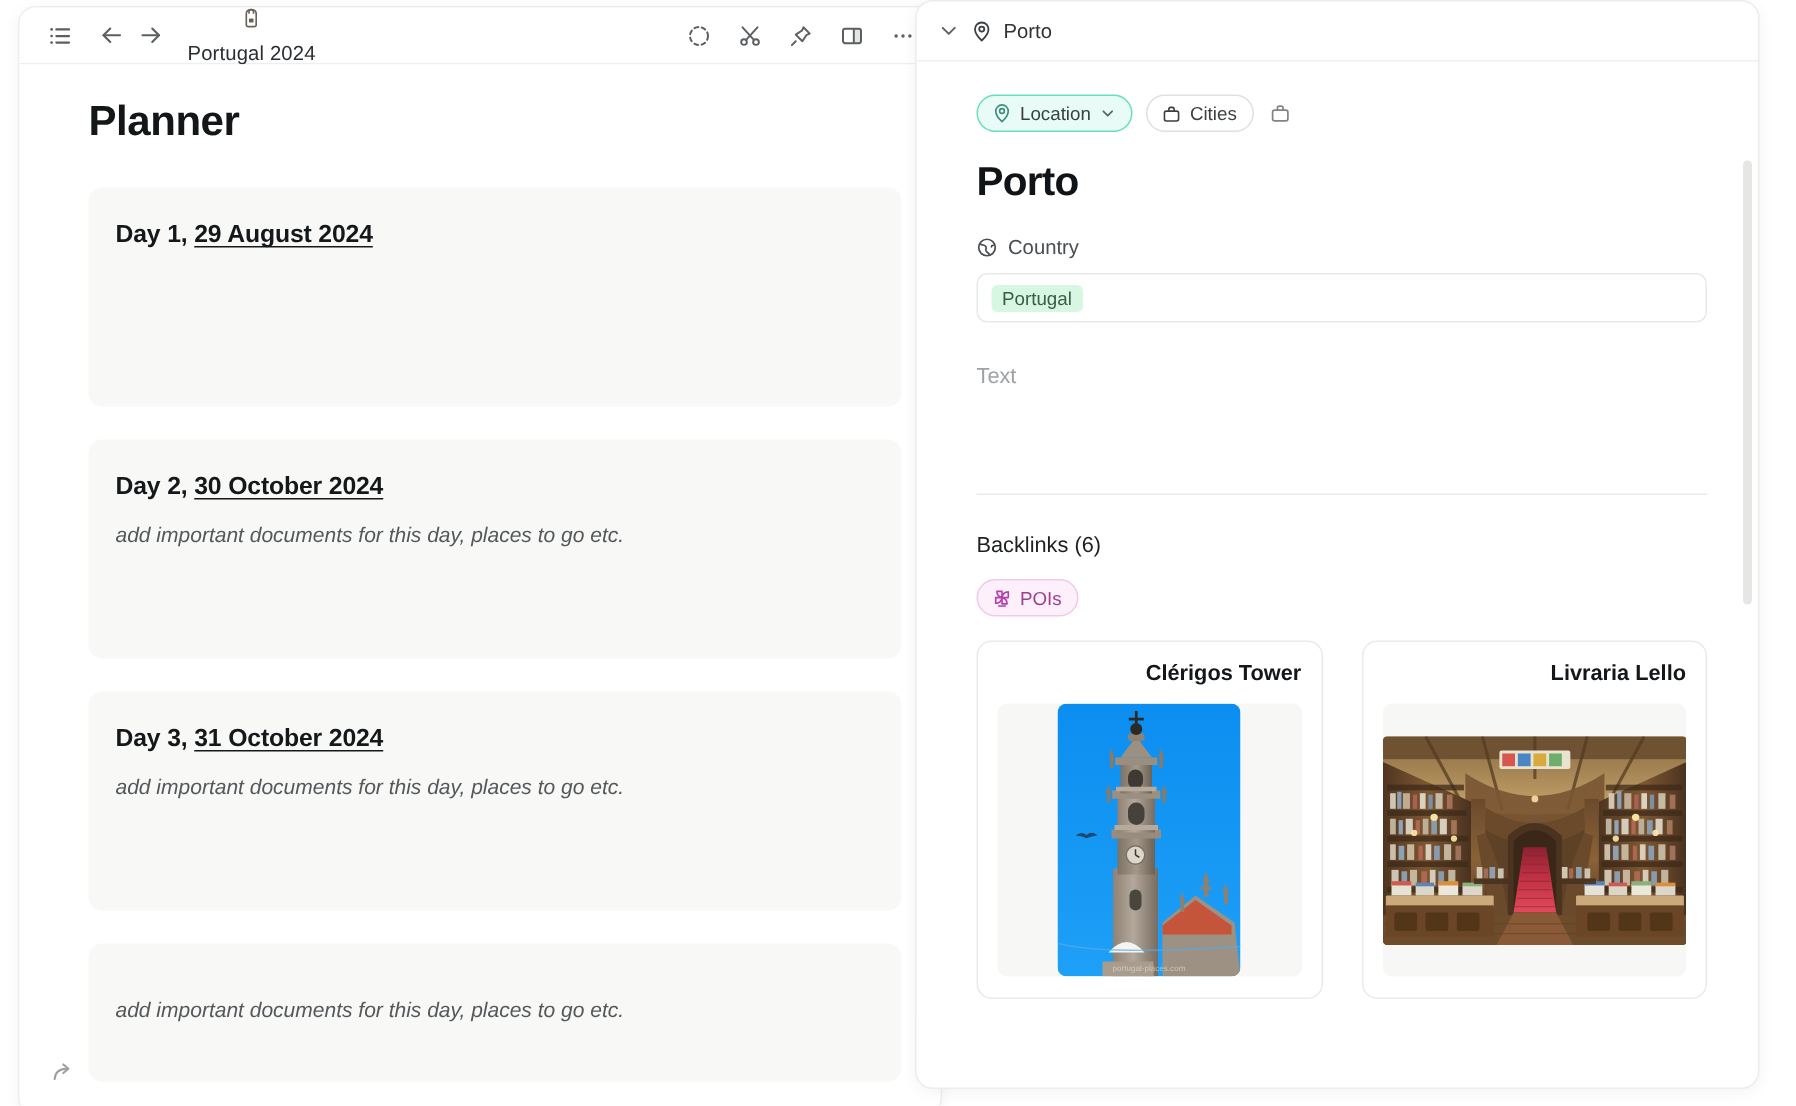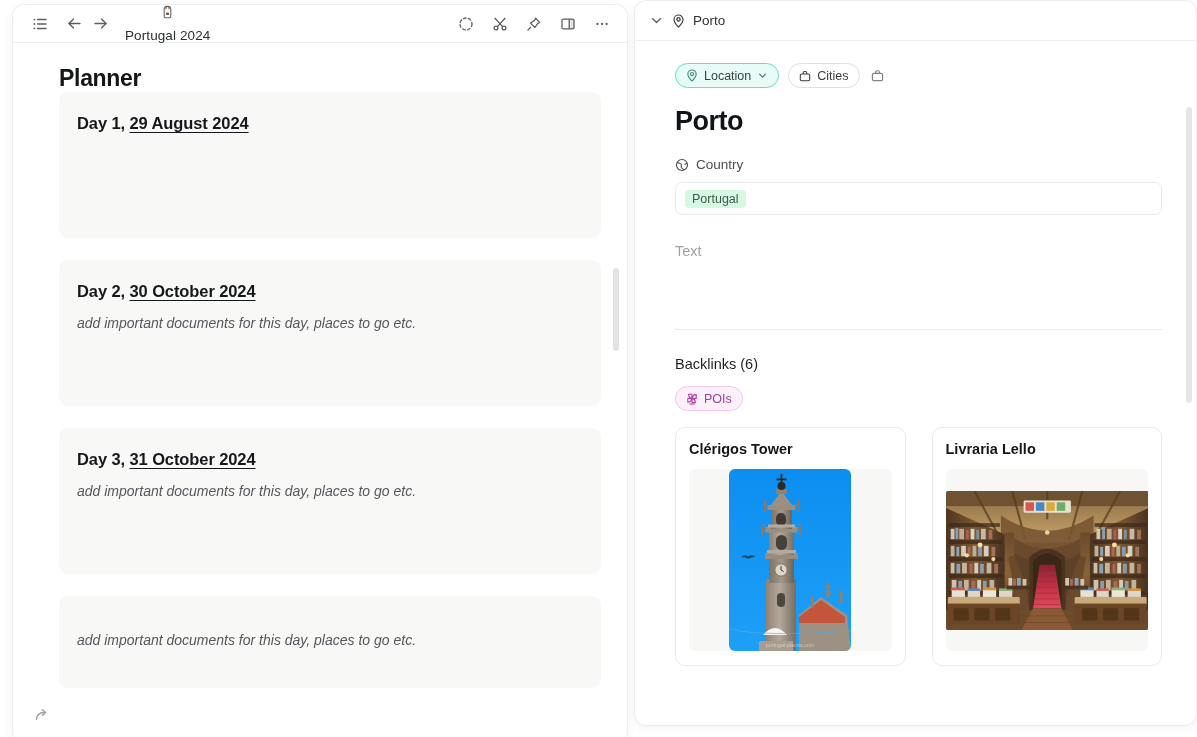--- a/index.html
+++ b/index.html
@@ -39,22 +39,22 @@
   
   .doc-body {
     position: relative;
     height: calc(100% - 38px);
     background: #ffffff;
     padding: 22px 0 0 0;
     overflow: hidden;
   }
   .doc-inner { padding: 0 26px 0 46px; }
   h1.planner {
-    font-size: 23px; font-weight: 700; color: #141718;
-    letter-spacing: -0.3px; 
+    font-size: 28px; font-weight: 700; color: #141718;
+    letter-spacing: -0.3px; margin-bottom: 28px;
   }
   .day-card {
     background: #f8f8f7;
     border-radius: 9px;
     padding: 22px 18px 22px 18px;
     margin-bottom: 22px;
     min-height: 146px;
   }
   .day-head {
     font-size: 16.5px; font-weight: 700; color: #15181a;
@@ -80,21 +80,21 @@
   .lscroll-track {
     position: absolute; right: 7px; top: 0; width: 9px; height: 100%;
   }
   .lscroll-thumb {
     position: absolute; right: 1px; top: 225px; width: 6px; height: 83px;
     background: #e3e3e2; border-radius: 4px; cursor: pointer;
   }
 
   
   .right-panel {
-    position: absolute; left: 634px; top: 0px;
+    position: absolute; left: 610px; top: 0px;
     width: 563px; height: 726px;
     background: #ffffff;
     border-radius: 12px;
     border: 1px solid #ececec;
     box-shadow: 0 2px 10px rgba(0,0,0,0.05);
     overflow: hidden;
   }
   .rp-header {
     height: 40px; display: flex; align-items: center; gap: 8px;
     padding: 0 14px 0 14px;
@@ -137,21 +137,21 @@
   }
   .text-placeholder {
     font-size: 14.5px; color: #9ea2a4; margin-bottom: 70px; cursor: text;
   }
   .hr { height: 1px; background: #e9eaea; margin: 0 0 26px 0; }
   .backlinks-title { font-size: 14.5px; color: #1d2022; margin-bottom: 14px; }
   .chip.pois {
     background: #fdf0fb; border: 1px solid #f0c9ec; color: #9c3f92;
     margin-bottom: 16px;
   }
-  .cards-row { display: flex; gap: 26px; }
+  .cards-row { display: flex; gap: 26px; text-align: right; }
   .bl-card {
     width: 238px; background: #ffffff; border: 1px solid #e9eaea;
     border-radius: 10px; padding: 13px 13px 14px 13px;
     cursor: pointer; overflow: hidden;
   }
   .bl-card-title { font-size: 14.5px; font-weight: 700; color: #14171a; margin-bottom: 12px; }
   .bl-thumb {
     height: 182px; background: #f7f7f6; border-radius: 6px;
     display: flex; align-items: center; justify-content: center; overflow: hidden;
   }

